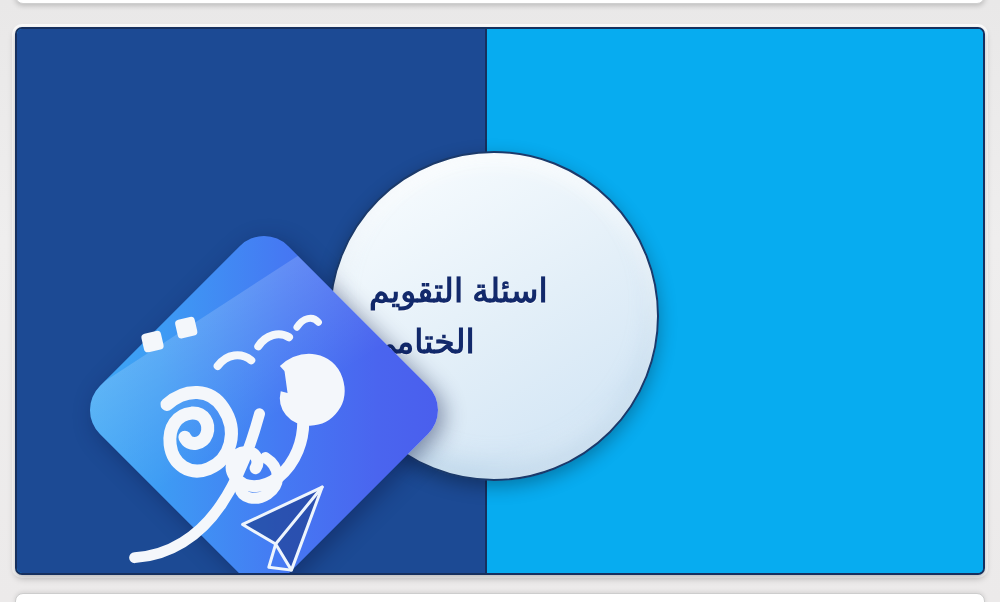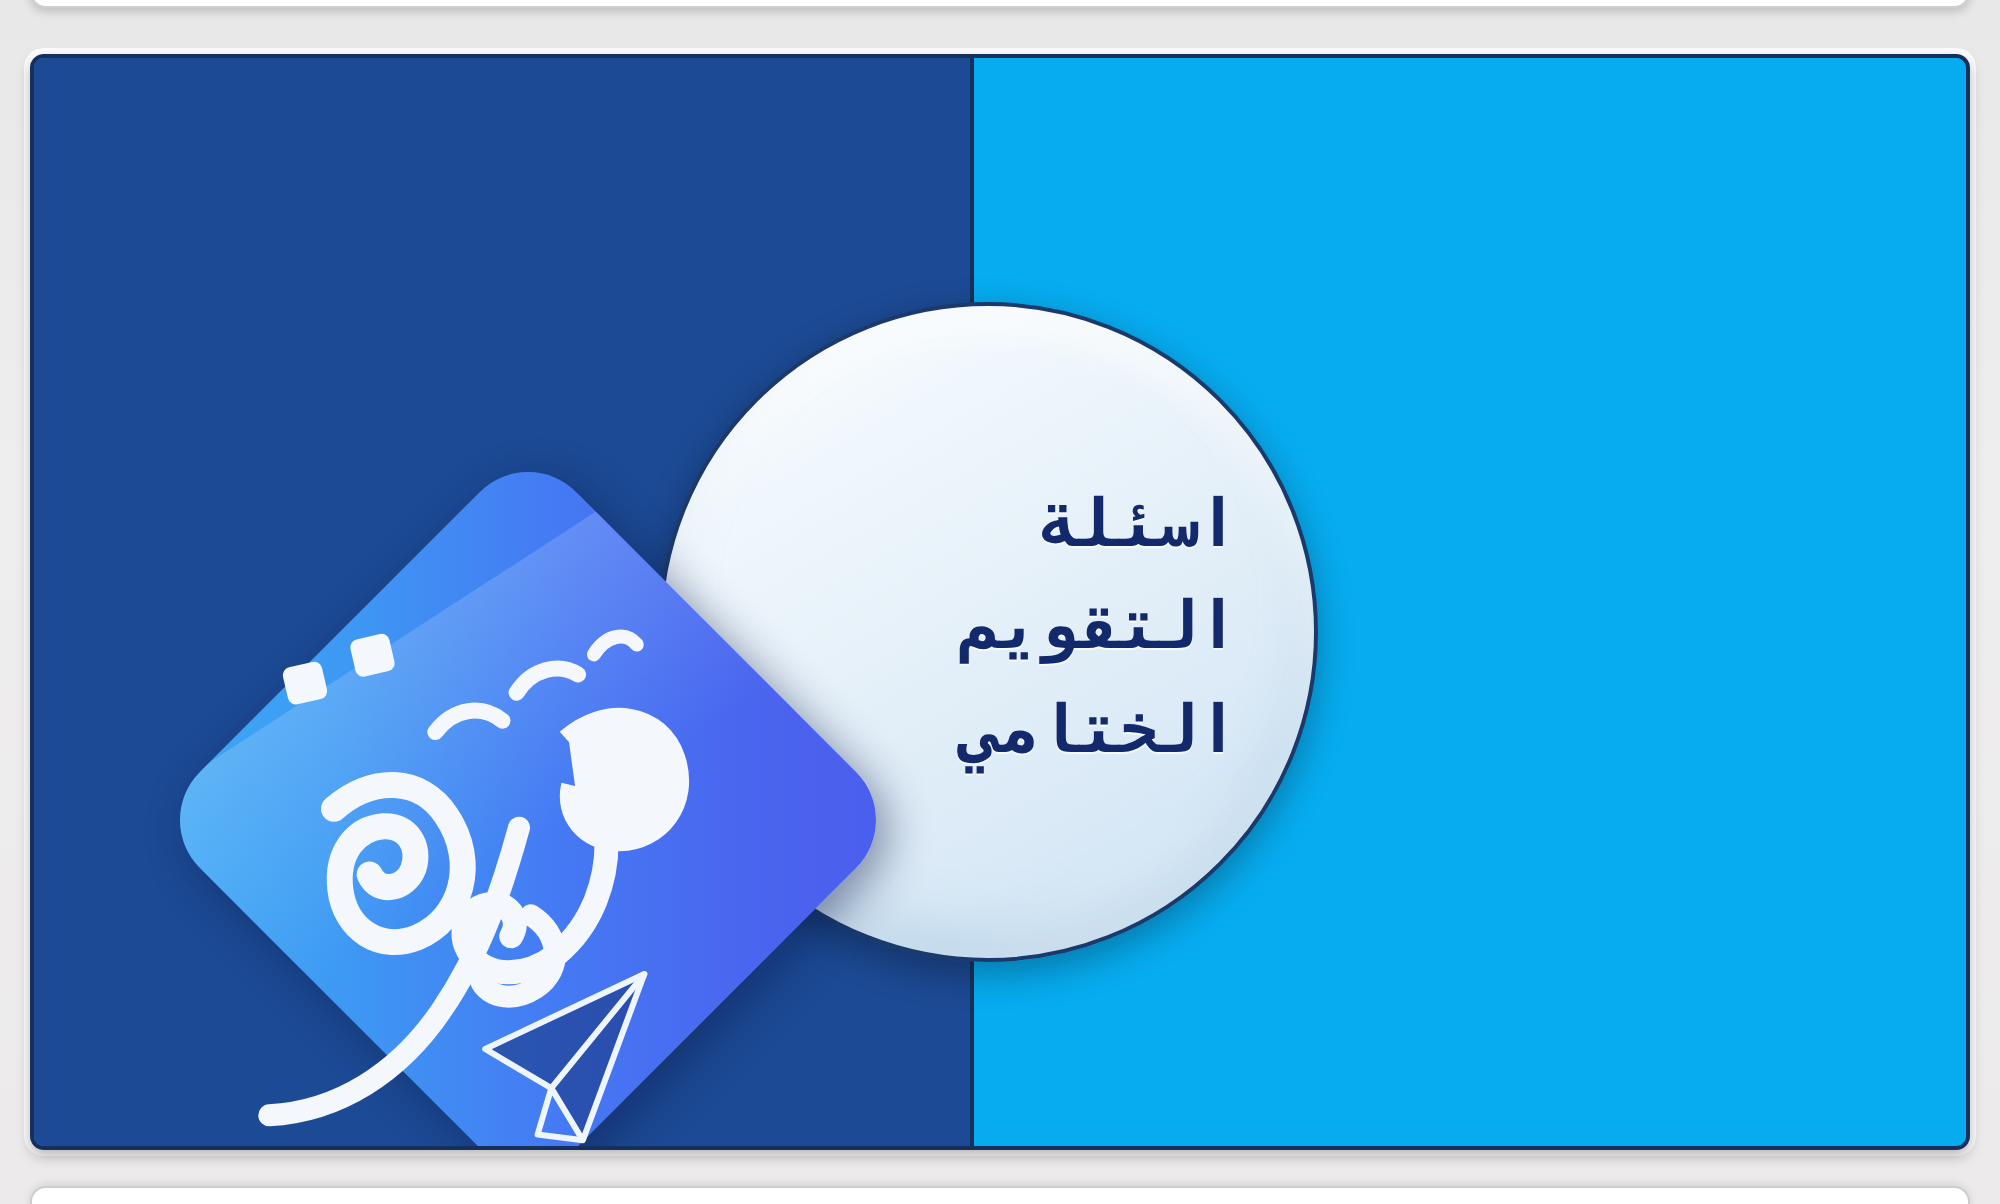--- a/index.html
+++ b/index.html
@@ -105,23 +105,23 @@
                 inset 0 -14px 26px rgba(150,185,215,0.35),
                 inset 0 10px 18px rgba(255,255,255,0.85);
     display: flex;
     align-items: center;
     justify-content: center;
     z-index: 3;
   }
 
   .circle-text {
     direction: rtl;
-    text-align: right;
+    text-align: left;
     color: #12296b;
-    font-family: Liberation Mono, monospace;
+    font-family: Liberation Sans, sans-serif;
     font-weight: bold;
     font-size: 33px;
     line-height: 1.55;
     letter-spacing: 0.5px;
     width: 250px;
     text-shadow: 0 1px 0 rgba(255,255,255,0.7);
   }
 
   
   .logo-wrap {

